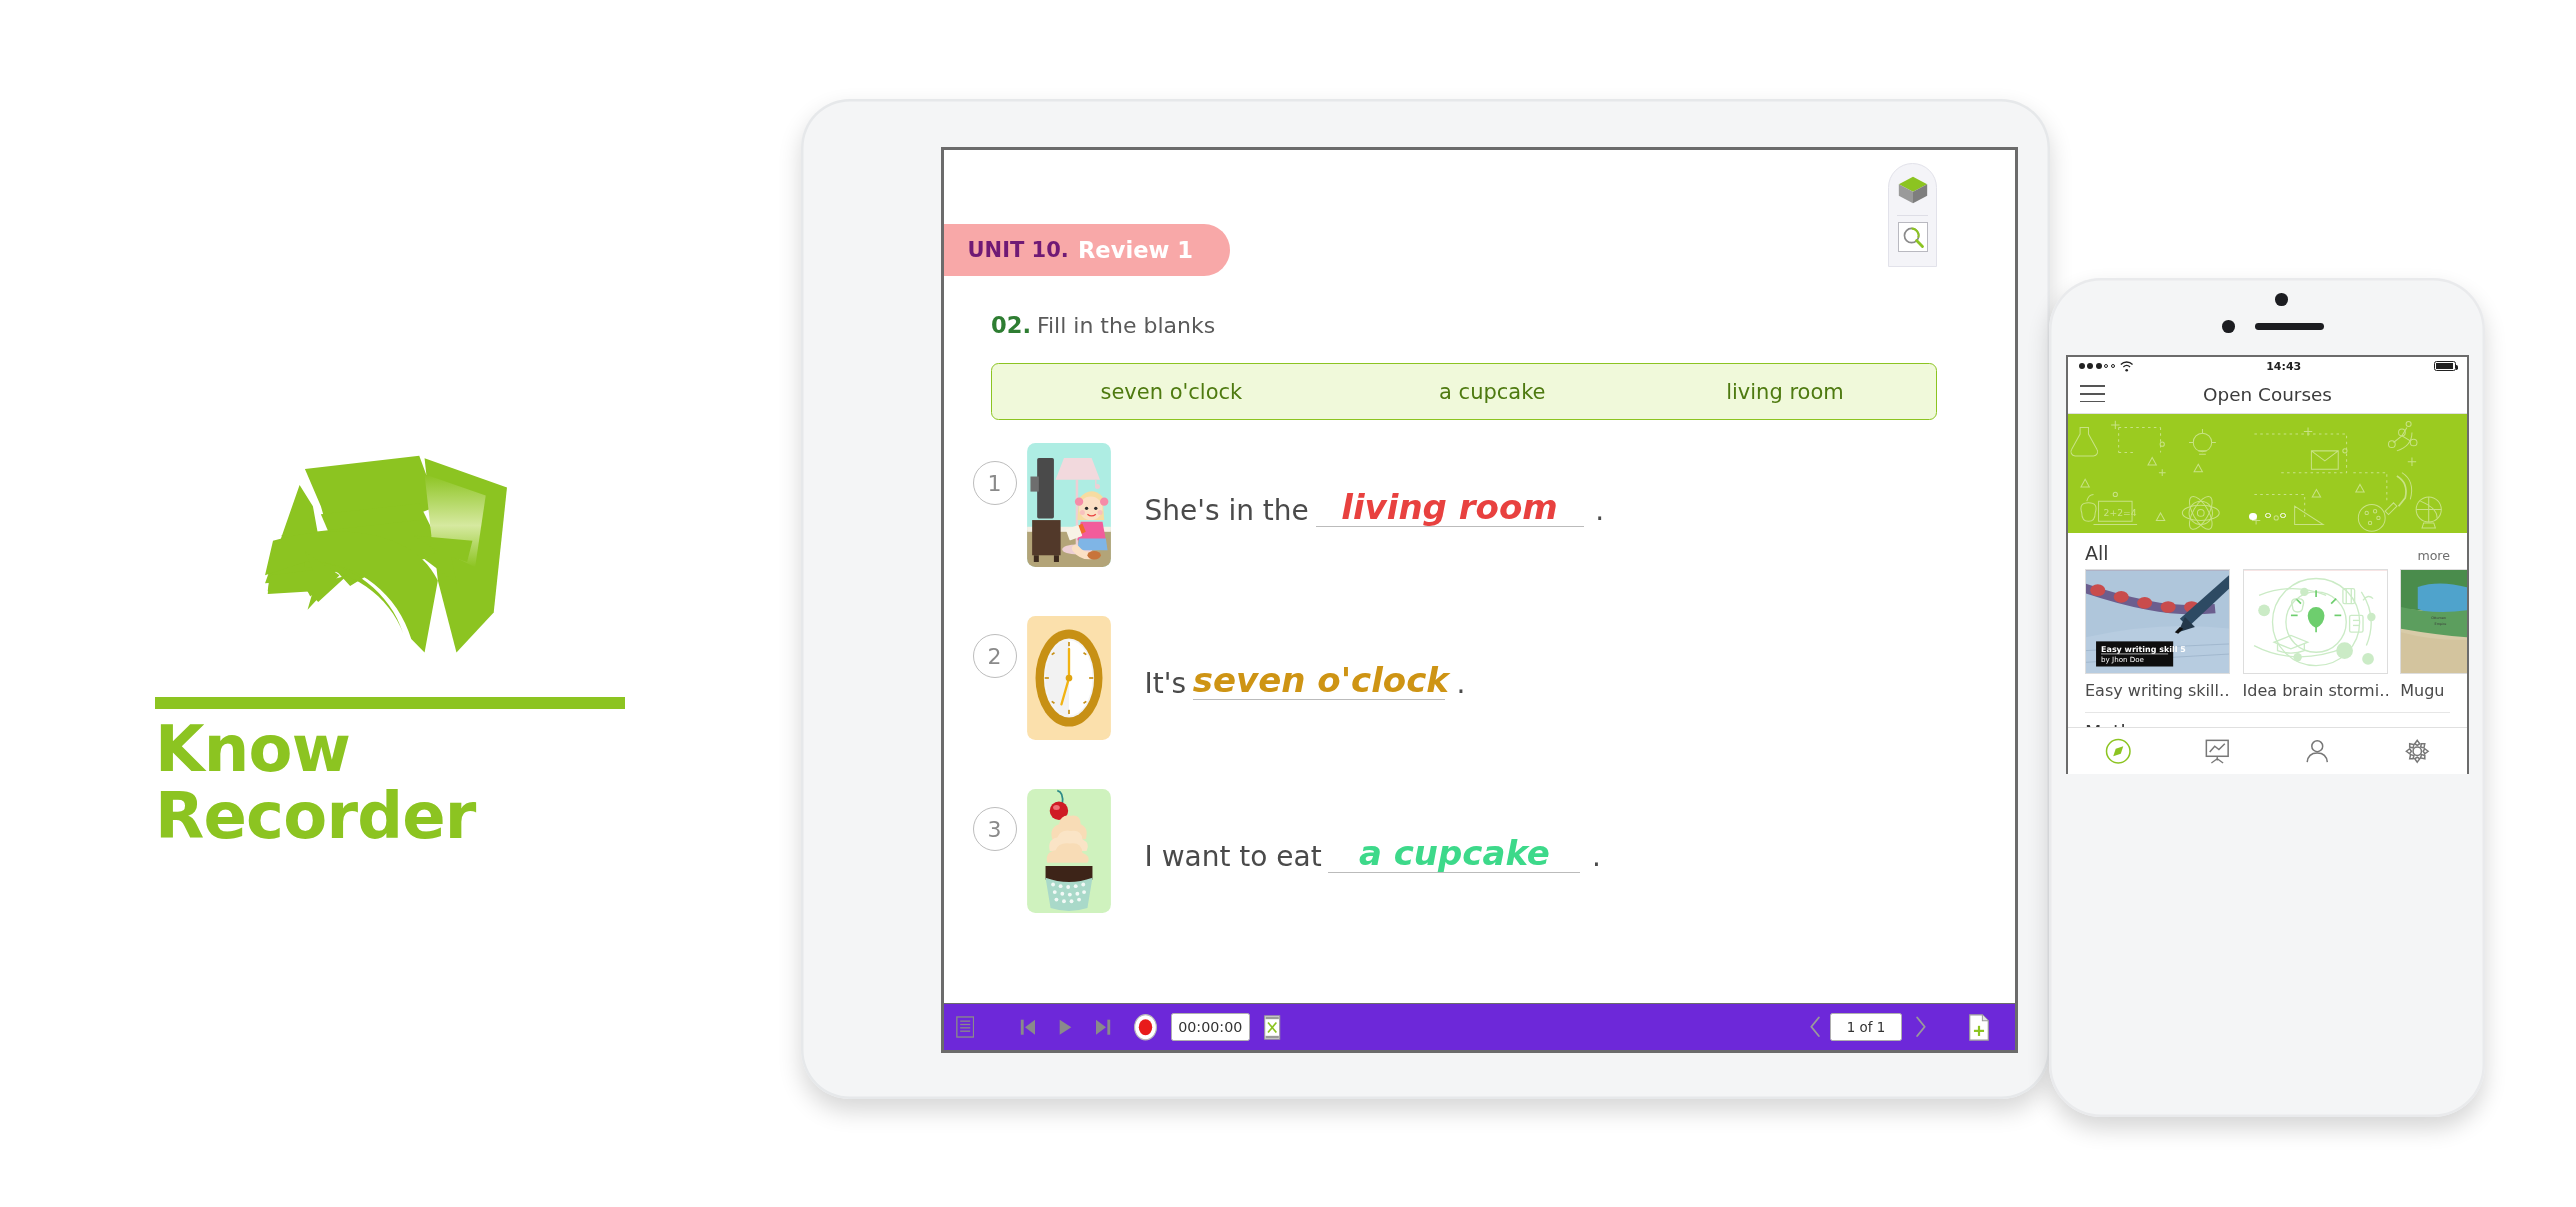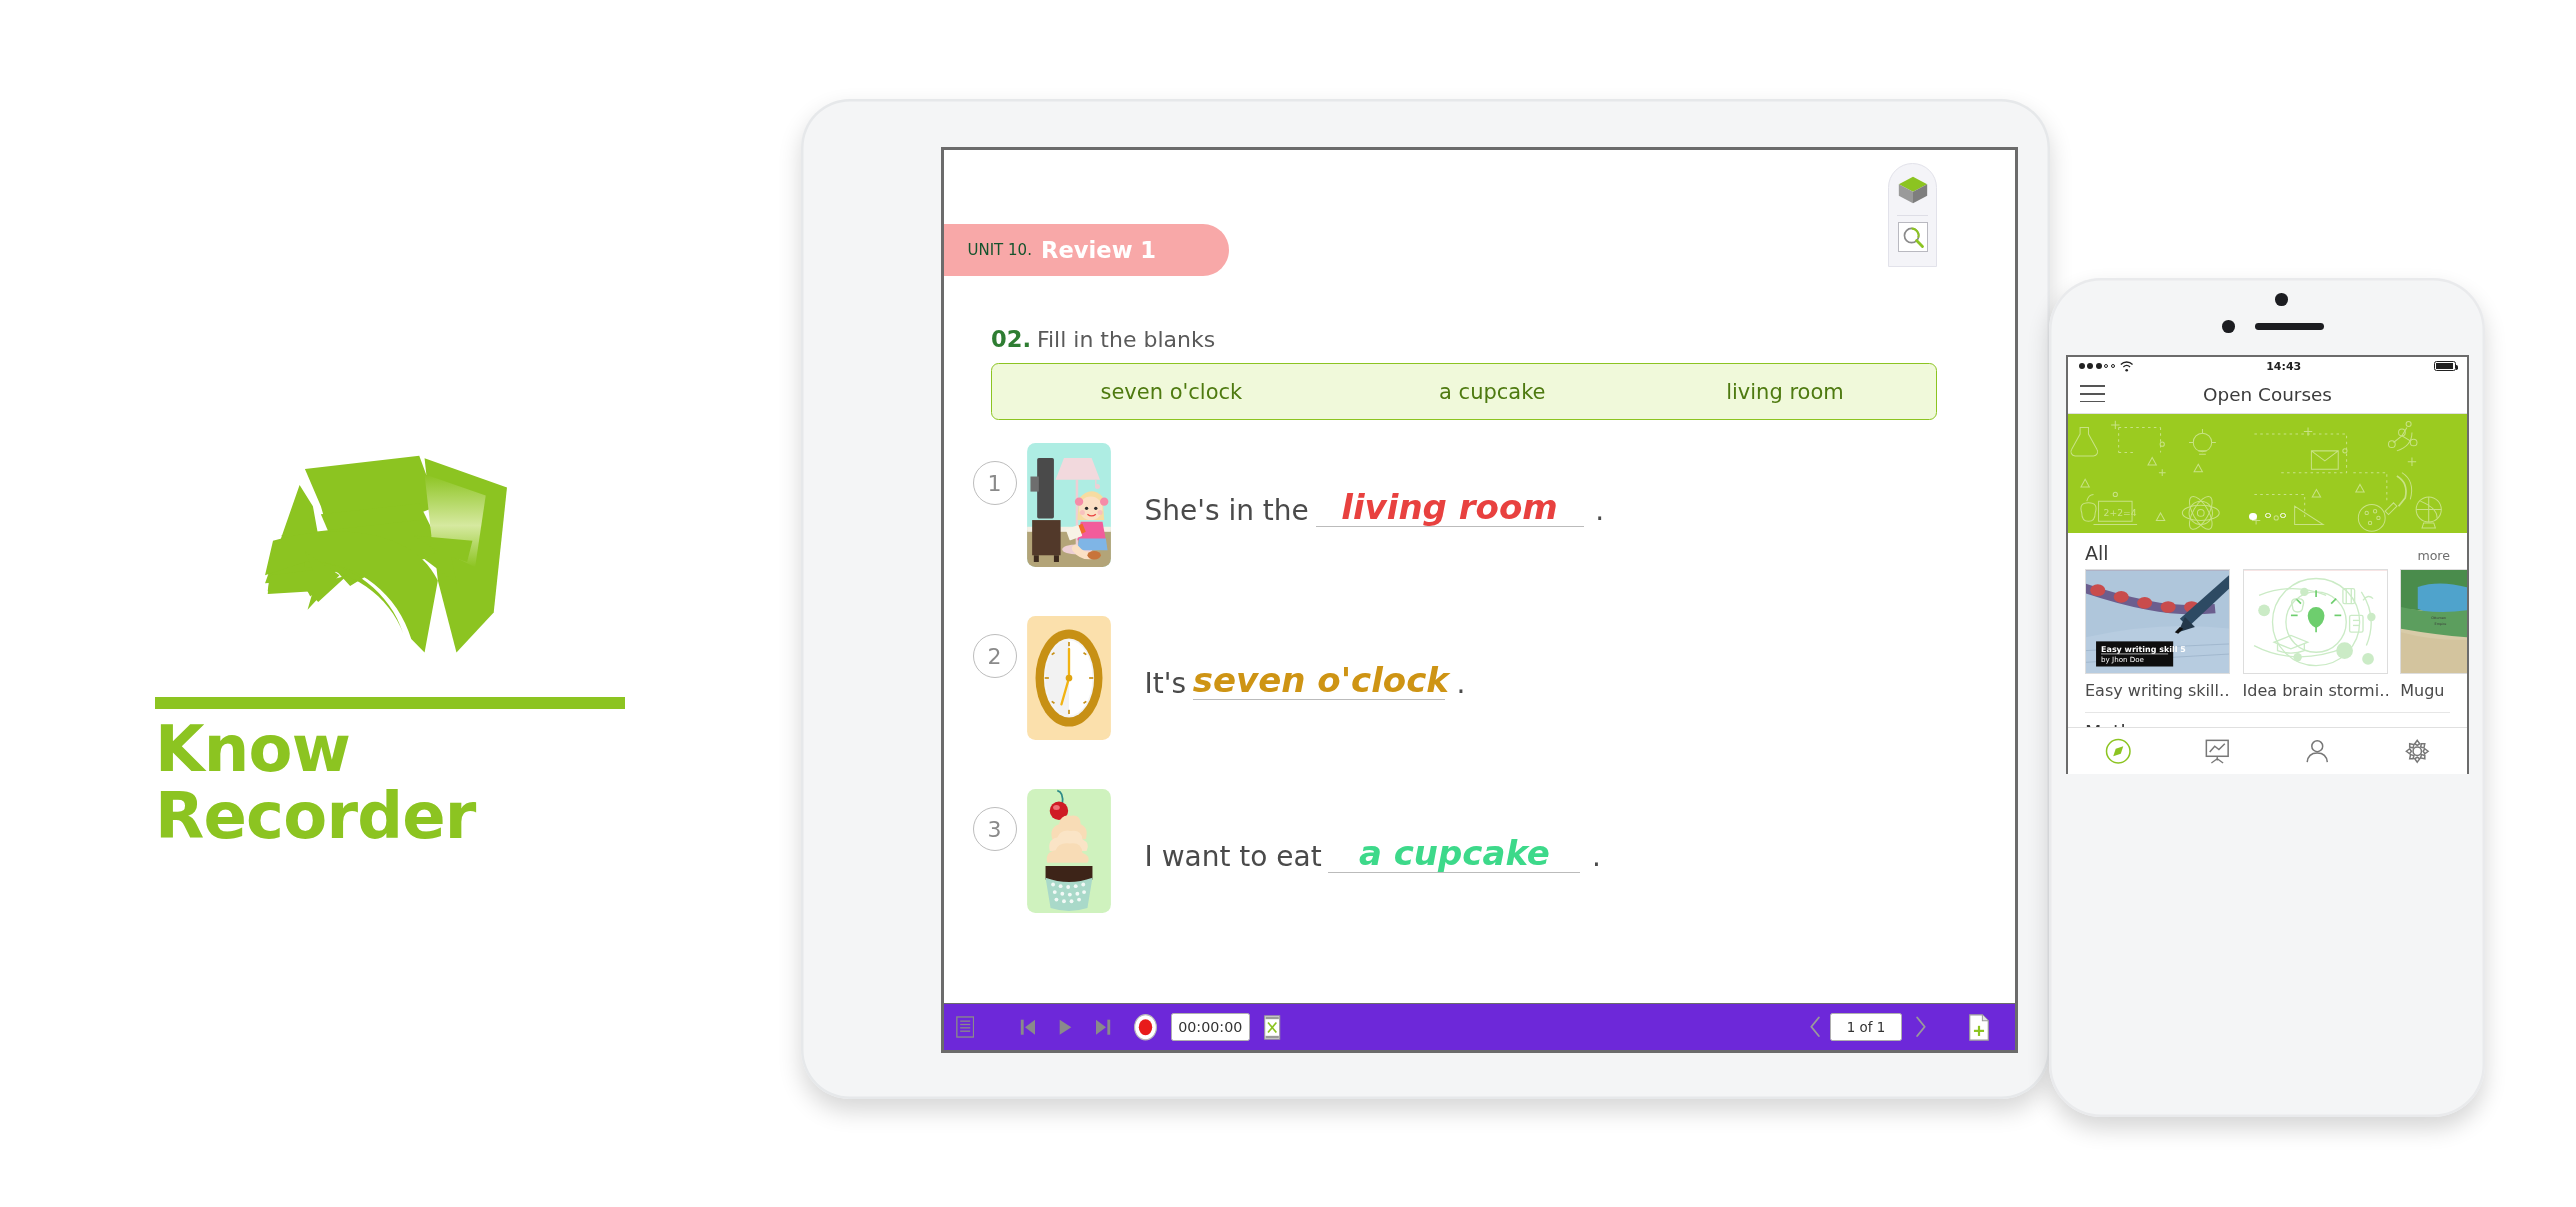--- a/index.html
+++ b/index.html
@@ -20,33 +20,33 @@
   #tablet-home { position:absolute; left:872px; top:584px; width:18.4px; height:18.4px;
                  border-radius:50%; background:#1C1D21; }
 
   #screen { position:absolute; left:941px; top:147px; width:1077px; height:906px;
             background:#ffffff; border:3.4px solid #6B6B6B; overflow:hidden; }
 
   
   #unit-badge { position:absolute; left:0px; top:74px; height:52px; min-width:285px;
                 background:#F8A8A8; border-radius:0 27px 27px 0;
                 display:flex; align-items:center; padding:0 37px 0 23.5px; gap:9.2px; }
-  #unit-badge .u1 { font-family:"DejaVu Sans", sans-serif; font-weight:normal; font-size:15px; color:#14532d; }
+  #unit-badge .u1 { font-family:"DejaVu Sans", sans-serif; font-weight:bold; font-size:21px; color:#701a75; }
   #unit-badge .u2 { font-family:"DejaVu Sans", sans-serif; font-weight:bold; font-size:22.6px; color:#ffffff; }
 
   
   #cube-widget { position:absolute; right:78px; top:13.4px; width:49px; height:104px;
                  background:#F4F4F8; border:0.8px solid #E2E2EA;
                  border-radius:25px 25px 0 0; display:flex; flex-direction:column;
                  align-items:center; padding-top:11px; }
   #cube-widget .divider { width:31px; height:0.8px; background:#DEDEE6; margin:9.2px 0 6.7px; }
   #cube-widget .searchbox { width:30px; height:30px; background:#fff; border:0.8px solid #B9B9C0; }
 
   
-  #q-head { position:absolute; left:47px; top:176px; display:flex; align-items:center; gap:5.9px; }
+  #q-head { position:absolute; left:47px; top:162px; display:flex; align-items:center; gap:5.9px; }
   #q-head .num { font-family:"DejaVu Sans", sans-serif; font-weight:bold; font-size:22.6px; color:#2E7D32; }
   #q-head .txt { font-family:"DejaVu Sans", sans-serif; font-size:22px; color:#5A5A5A; }
 
   
   #word-bank { position:absolute; left:47px; top:213px; width:946px; height:57px;
                background:#F0F9DA; border:1.7px solid #8CC421; border-radius:7.5px;
                display:flex; align-items:center; }
   #word-bank .w { font-family:"DejaVu Sans", sans-serif; font-size:21px; color:#4E7A10; text-align:center; }
   #word-bank .w:nth-child(1){ width:38%; }
   #word-bank .w:nth-child(2){ width:30%; }

